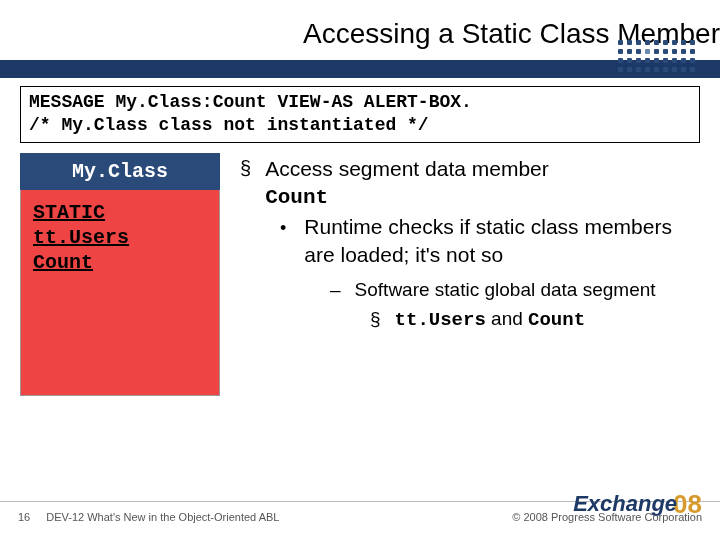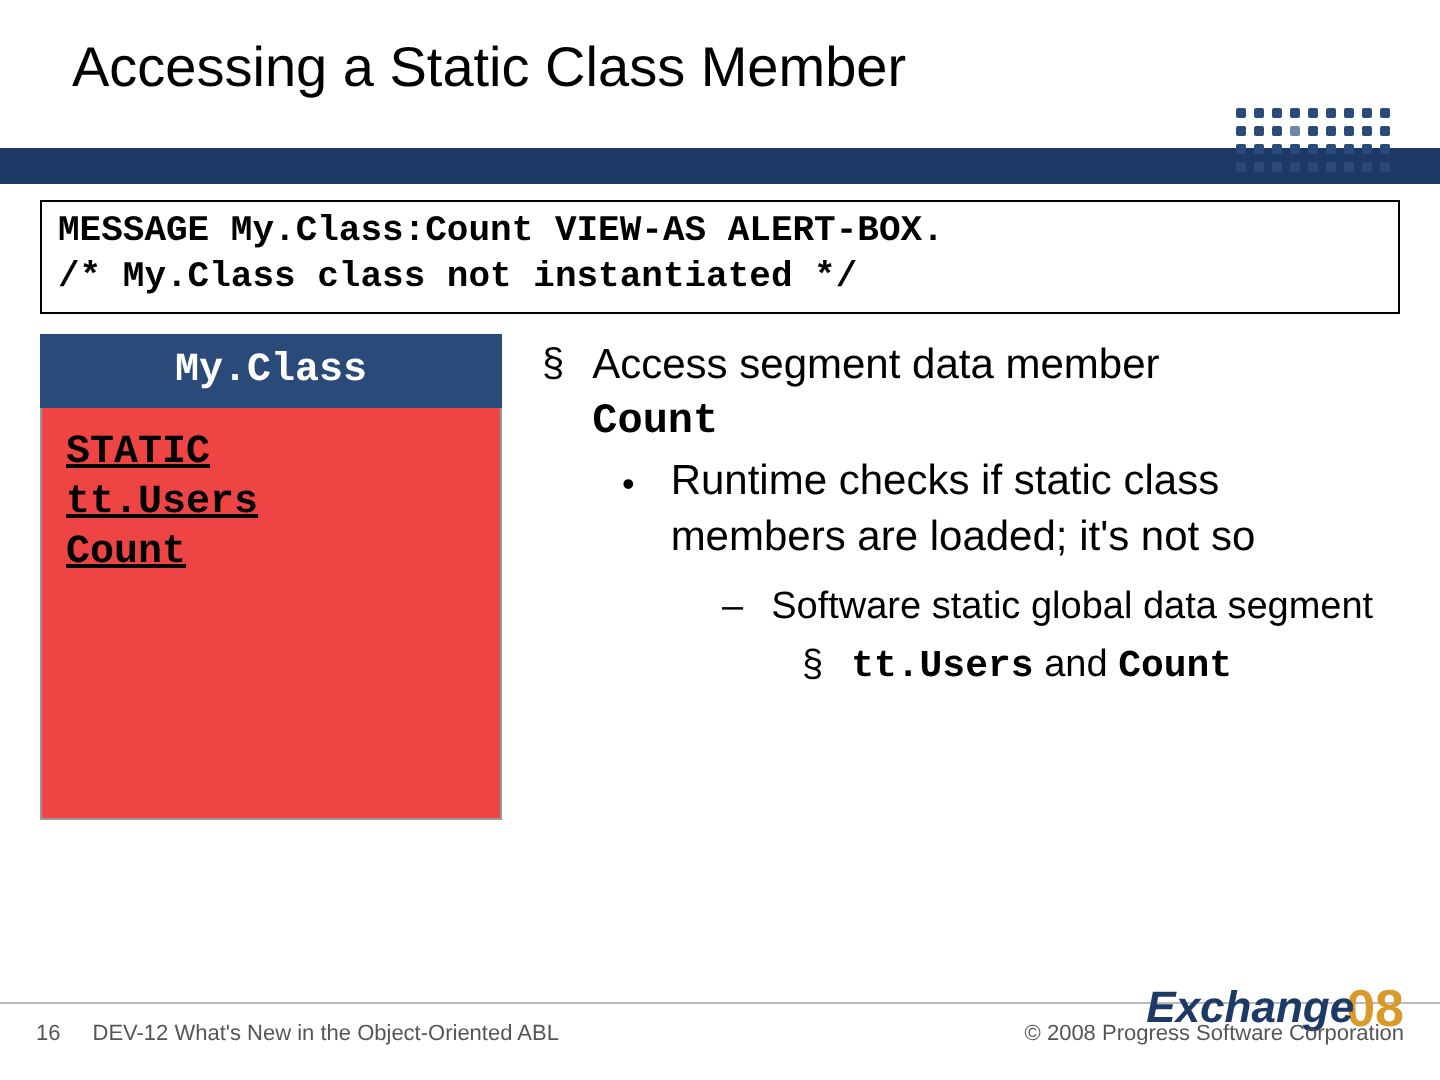--- a/index.html
+++ b/index.html
@@ -5,21 +5,22 @@
   * { margin: 0; padding: 0; box-sizing: border-box; }
   body {
     width: 720px;
     height: 540px;
     font-family: Arial, Helvetica, sans-serif;
     background: #fff;
     position: relative;
     overflow: hidden;
   }
   .title-area {
-    padding: 18px 0 24px 36px;
+    padding: 18px 0 10px 36px;
+    text-align: right;
   }
   .title {
     font-size: 28px;
     font-weight: 400;
     color: #000;
   }
   .blue-bar {
     height: 18px;
     background: #1d3a66;
     width: 100%;
@@ -48,21 +49,21 @@
     font-size: 18px;
     font-weight: bold;
     line-height: 1.3;
   }
   .content-row {
     display: flex;
     padding: 0 20px;
     gap: 20px;
   }
   .class-box {
-    width: 231px;
+    width: 200px;
     flex-shrink: 0;
   }
   .class-header {
     background: #2a4a7a;
     color: #fff;
     text-align: center;
     font-family: "Courier New", monospace;
     font-weight: bold;
     font-size: 20px;
     padding: 6px 0;

